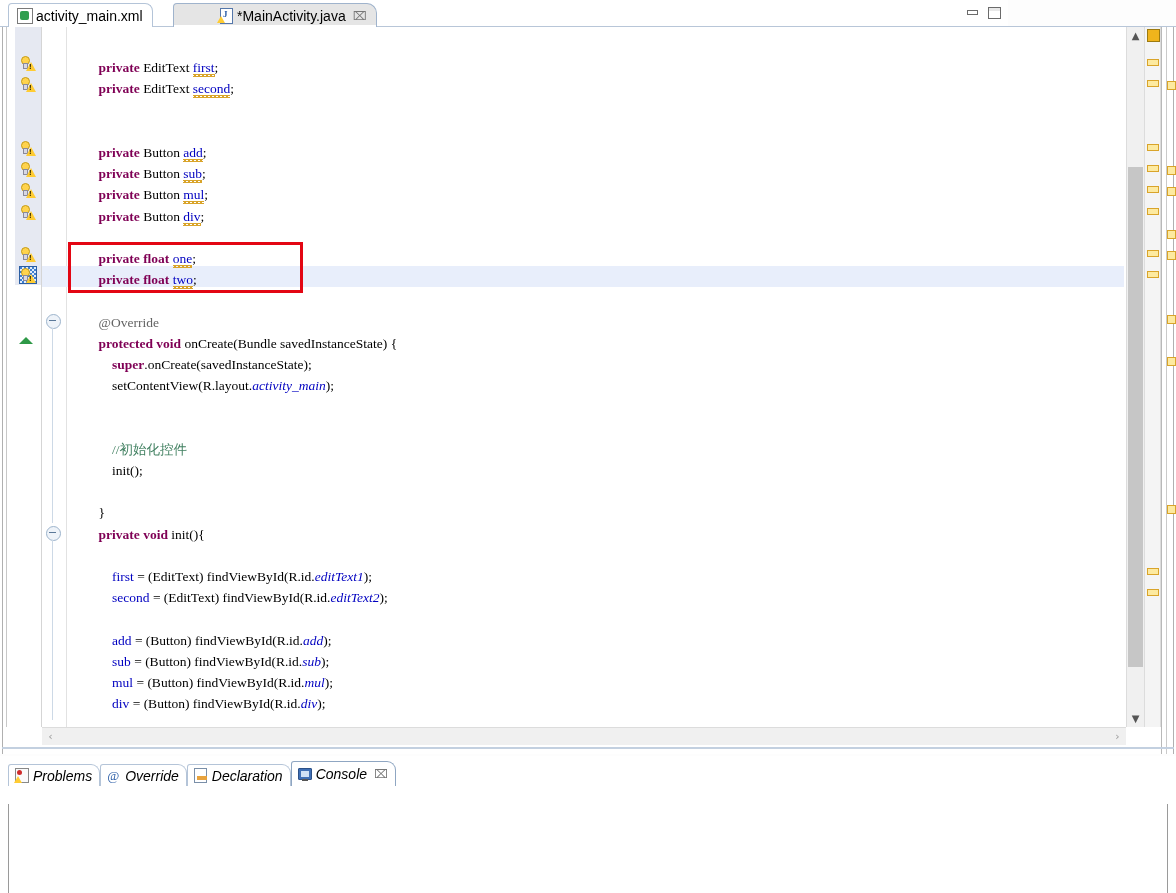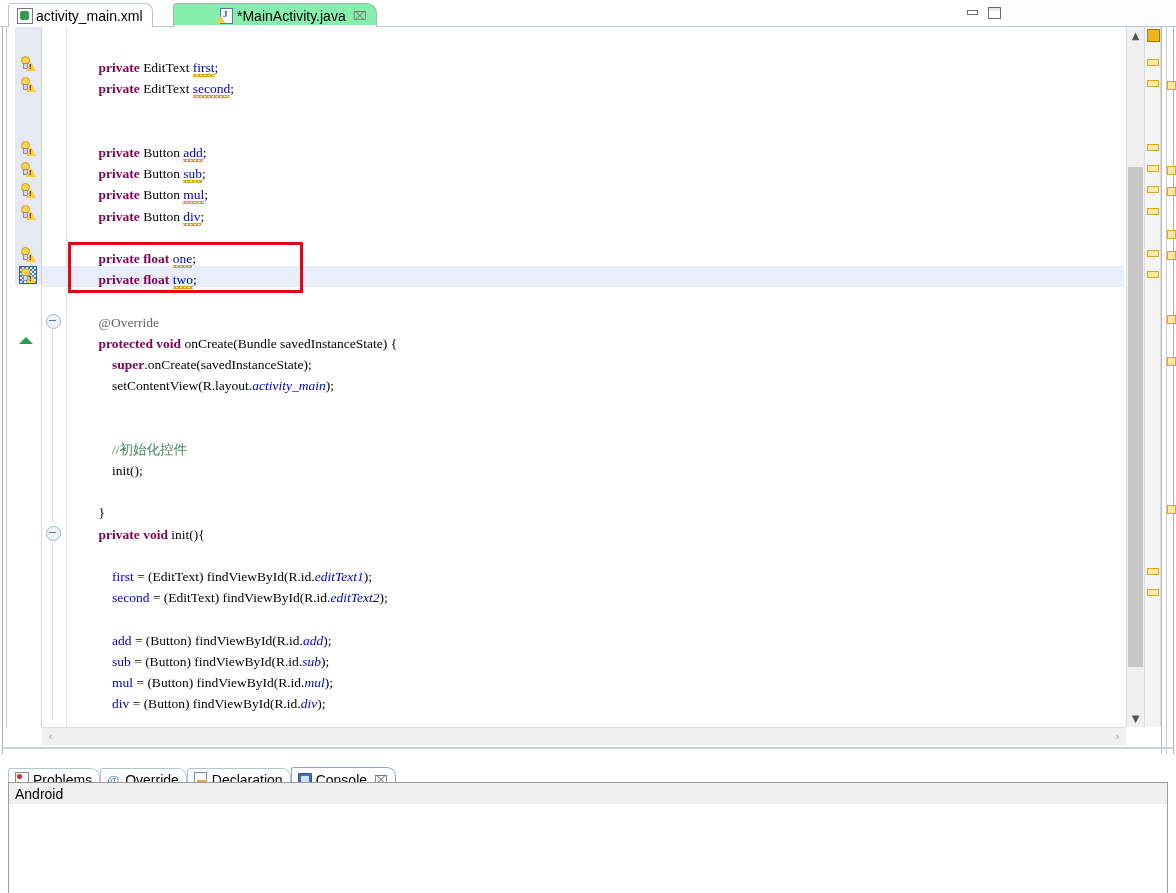--- a/index.html
+++ b/index.html
@@ -30,21 +30,21 @@
     white-space: nowrap;
   }
   .tab.inactive {
     background: #ffffff;
     border-left: 1px solid #b4c4d8;
     border-right: 1px solid #b4c4d8;
     border-top: 1px solid #b4c4d8;
     border-radius: 4px 8px 0 0;
   }
   .tab.active {
-    background: #86efac;
+    background: #e5e5e5;
     border-left: 1px solid #9fb3cc;
     border-right: 1px solid #9fb3cc;
     border-top: 1px solid #9fb3cc;
     border-radius: 4px 10px 0 0;
     box-shadow: inset 0 -2px 0 #ffffff;
     padding-left: 44px;
   }
   .tab-icon { width: 15px; height: 15px; margin-right: 4px; flex: 0 0 auto; position: relative; }
   .tab-label { font-size: 14px; letter-spacing: 0px; }
   .tab-close {
@@ -268,22 +268,22 @@
     background: #c3d0e0;
   }
 
   
   .bottom-panel {
     position: absolute; left: 0; top: 756px;
     width: 1176px; height: 137px;
     background: #ffffff;
   }
   .btab-bar {
-    position: absolute; left: 8px; top: 10px; height: 26px;
-    display: flex; align-items: center;
+    position: absolute; left: 8px; top: 4px; height: 26px;
+    display: flex; align-items: flex-end; font-style: italic;
   }
   .btab {
     height: 22px; display: flex; align-items: center;
     padding: 0 7px 0 5px; font-size: 14px; color: #000;
     border-left: 1px solid #b4c4d8;
     border-right: 1px solid #b4c4d8;
     border-top: 1px solid #b4c4d8;
     border-radius: 3px 9px 0 0;
     background: #ffffff; box-sizing: border-box;
     white-space: nowrap;
@@ -539,20 +539,17 @@
         <div class="btab active">
           <span class="btab-icon">
             <span class="ico-console">
               <span class="ico-console-scr"></span>
             </span>
           </span>
           <span>Console</span>
           <span class="btab-close">⌧</span>
         </div>
       </div>
-    <div class="console-header">
-      <span>Android</span>
-    </div>
     <div class="console-body"></div>
   </div>
 
 <div class="cur-line-gutter" style="top: 266.2px;"></div>
   </div>
 
 </body></html>

